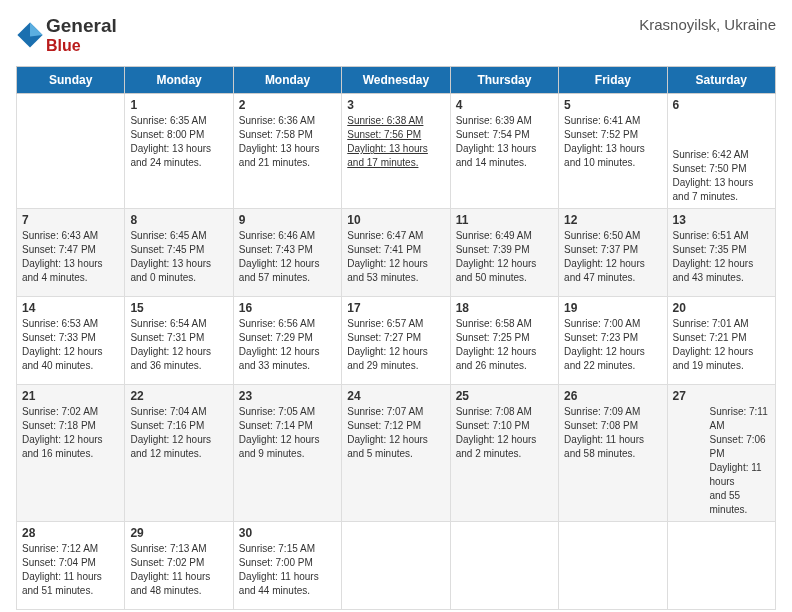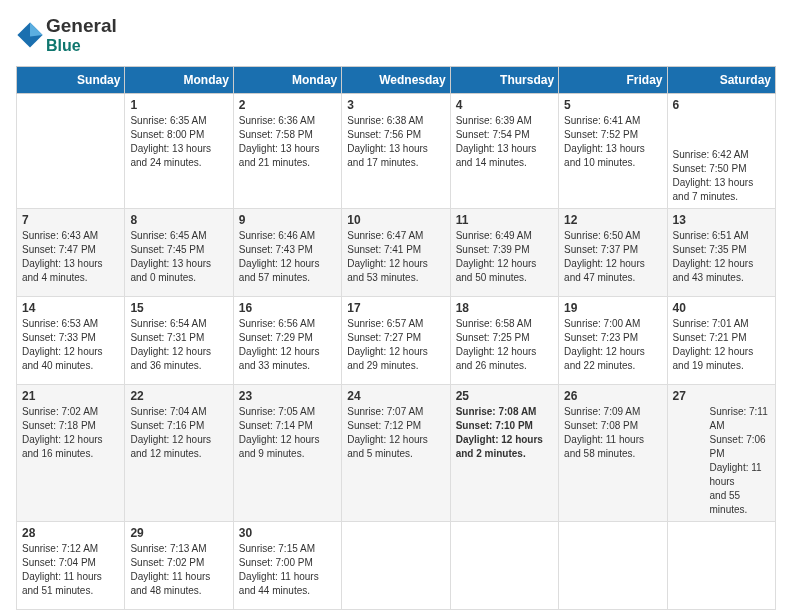--- a/index.html
+++ b/index.html
@@ -41,21 +41,21 @@
       width: 100%;
       border-collapse: collapse;
       table-layout: fixed;
     }
     thead tr th {
       background-color: #1a6faf;
       color: #fff;
       font-size: 12px;
       font-weight: bold;
       padding: 6px 4px;
-      text-align: right;
+      text-align: center;
       border: 1px solid #ccc;
     }
     tbody tr td {
       vertical-align: top;
       border: 1px solid #ddd;
       padding: 4px 5px;
       font-size: 10px;
       color: #333;
       height: 88px;
     }
@@ -84,24 +84,25 @@
 <body>
 
 <div class="header">
   <div class="logo">
     <svg class="logo-icon" viewBox="0 0 40 40">
       <polygon points="20,2 38,20 20,38 2,20" fill="#1a6faf"></polygon>
       <polygon points="20,2 38,20 20,22" fill="#5baee0"></polygon>
     </svg>
     <div>
       <div style="font-size:19px;font-weight:bold;color:#333;line-height:1.1;">General</div>
-      <div style="font-size:16px;font-weight:bold;color:#0f766e;line-height:1.1;">Blue</div>
+      <div style="font-size:16px;font-weight:bold;color:#b91c1c;line-height:1.1;">Blue</div>
     </div>
   </div>
   <div class="title-block">
+    <div class="location-title">Krasnoyilsk, Ukraine</div>
   </div>
 </div>
 
 <table>
   <thead>
     <tr id="header-row">
     <th>Sunday</th>
         <th>Monday</th>
         <th>Monday</th>
         <th>Wednesday</th>
@@ -122,21 +123,21 @@
         </td>
         <td>
           <span class="day-number">2</span>
           <div class="day-info" style="white-space: pre-line;">Sunrise: 6:36 AM
 Sunset: 7:58 PM
 Daylight: 13 hours
 and 21 minutes.</div>
         </td>
         <td>
           <span class="day-number">3</span>
-          <div class="day-info" style="white-space: pre-line;">Sunrise: 6:38 AM
+          <div class="day-info" style="white-space: pre-line; text-decoration: underline;">Sunrise: 6:38 AM
 Sunset: 7:56 PM
 Daylight: 13 hours
 and 17 minutes.</div>
         </td>
         <td>
           <span class="day-number">4</span>
           <div class="day-info" style="white-space: pre-line;">Sunrise: 6:39 AM
 Sunset: 7:54 PM
 Daylight: 13 hours
 and 14 minutes.</div>
@@ -244,21 +245,21 @@
 and 26 minutes.</div>
         </td>
         <td>
           <span class="day-number">19</span>
           <div class="day-info" style="white-space: pre-line;">Sunrise: 7:00 AM
 Sunset: 7:23 PM
 Daylight: 12 hours
 and 22 minutes.</div>
         </td>
         <td>
-          <span class="day-number">40</span>
+          <span class="day-number">20</span>
           <div class="day-info" style="white-space: pre-line;">Sunrise: 7:01 AM
 Sunset: 7:21 PM
 Daylight: 12 hours
 and 19 minutes.</div>
         </td>
       </tr>
       <tr>
         <td>
           <span class="day-number">21</span>
           <div class="day-info" style="white-space: pre-line;">Sunrise: 7:02 AM
@@ -282,21 +283,21 @@
         </td>
         <td>
           <span class="day-number">24</span>
           <div class="day-info" style="white-space: pre-line;">Sunrise: 7:07 AM
 Sunset: 7:12 PM
 Daylight: 12 hours
 and 5 minutes.</div>
         </td>
         <td>
           <span class="day-number">25</span>
-          <div class="day-info" style="white-space: pre-line; font-weight: bold;">Sunrise: 7:08 AM
+          <div class="day-info" style="white-space: pre-line;">Sunrise: 7:08 AM
 Sunset: 7:10 PM
 Daylight: 12 hours
 and 2 minutes.</div>
         </td>
         <td>
           <span class="day-number">26</span>
           <div class="day-info" style="white-space: pre-line;">Sunrise: 7:09 AM
 Sunset: 7:08 PM
 Daylight: 11 hours
 and 58 minutes.</div>

